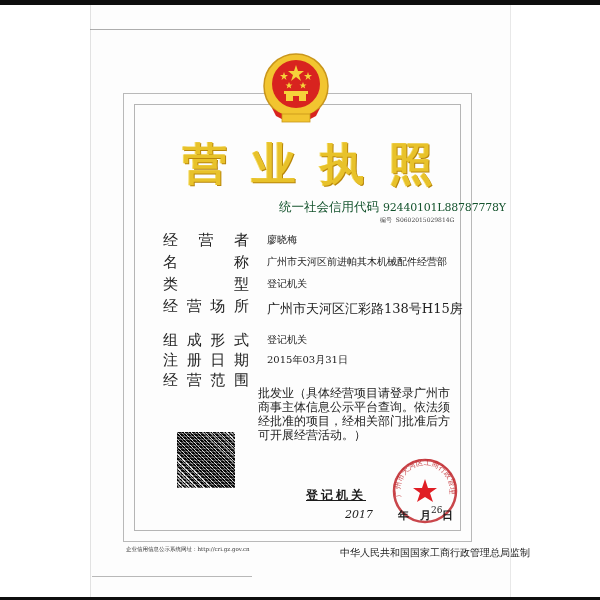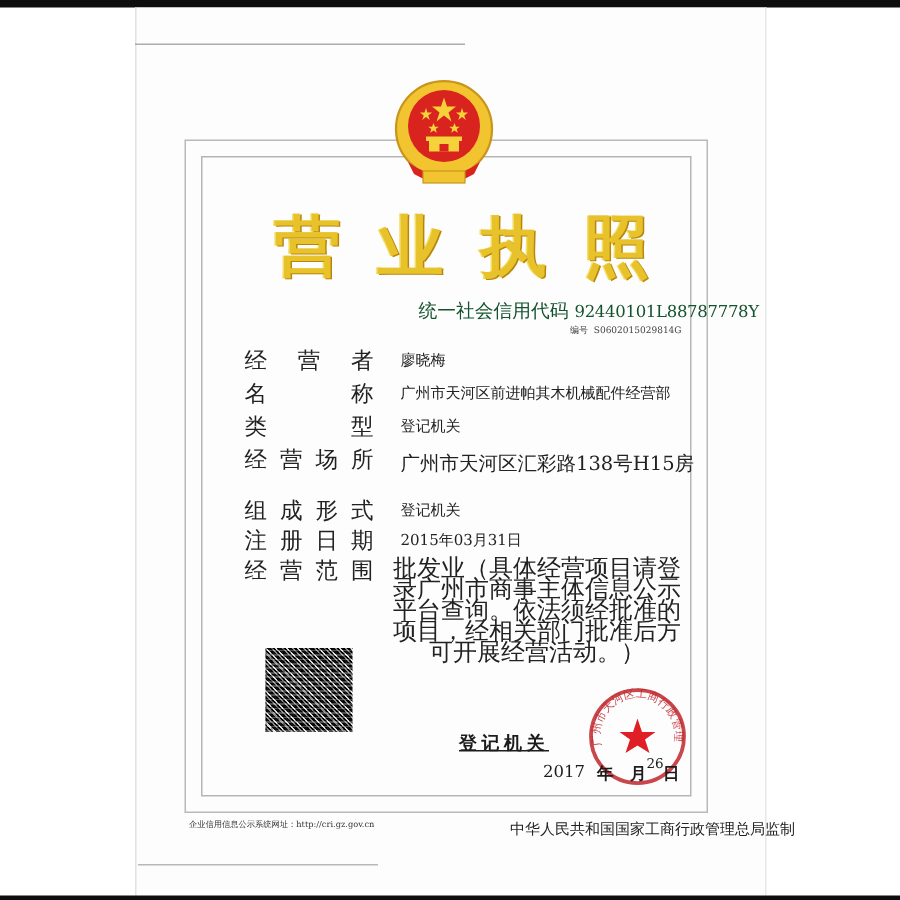--- a/index.html
+++ b/index.html
@@ -56,41 +56,41 @@
   .serial {
     position: absolute; left: 380px; top: 216px; white-space: nowrap;
     font-size: 6px; color: #444;
   }
   .field { position: absolute; left: 163px; white-space: nowrap; }
   .label {
     display: inline-block; width: 86px; font-size: 15px; color: #222;
     display: inline-flex; justify-content: space-between;
   }
   .value { position: absolute; left: 104px; font-size: 10px; color: #222; }
-  .scope-text { position: absolute; left: 95px; top: 2px; width: 200px; font-size: 16px; line-height: 14px; color: #222; white-space: normal; text-align: center; }
+  .scope-text { position: absolute; left: 95px; top: 16px; width: 200px; font-size: 12px; line-height: 14px; color: #222; white-space: normal; }
   .qr {
     position: absolute; left: 177px; top: 432px; width: 58px; height: 56px;
     background:
       repeating-linear-gradient(45deg, #222 0 2px, #888 2px 3px, #111 3px 4px, #ccc 4px 5px),
       repeating-linear-gradient(-30deg, rgba(255,255,255,.35) 0 1px, transparent 1px 3px);
     background-blend-mode: multiply;
     filter: contrast(1.2);
   }
   .qr::after {
     content: ""; position: absolute; inset: 0;
     background: repeating-linear-gradient(0deg, rgba(255,255,255,.25) 0 1px, transparent 1px 3px),
                 repeating-linear-gradient(90deg, rgba(0,0,0,.3) 0 1px, transparent 1px 4px);
   }
   .authority {
     position: absolute; left: 306px; top: 487px; font-size: 12px; font-weight: bold; letter-spacing: 3px;
     font-family: "DejaVu Sans", "Liberation Sans", sans-serif;
     text-decoration: underline;
   }
   .issue-date { position: absolute; left: 345px; top: 508px; font-size: 11px; white-space: nowrap; }
-  .issue-date .y { position: absolute; left: 17px; }
+  .issue-date .y { position: absolute; left: 0; font-style: italic; }
   .issue-date .nian { position: absolute; left: 53px; font-weight: bold; font-family: "DejaVu Sans", sans-serif;}
   .issue-date .m { position: absolute; left: 68px; font-size: 9px; top: -1px; }
   .issue-date .yue { position: absolute; left: 75px; font-weight: bold; font-family: "DejaVu Sans", sans-serif;}
   .issue-date .d { position: absolute; left: 86px; font-size: 9px; top: -3px; text-align: right; }
   .issue-date .ri { position: absolute; left: 97px; font-weight: bold; font-family: "DejaVu Sans", sans-serif;}
   .seal {
     position: absolute; left: 391px; top: 457px; width: 68px; height: 68px;
   }
   .footer-left { position: absolute; left: 126px; top: 546px; font-size: 5.5px; color: #333; white-space: nowrap; }
   .footer-right { position: absolute; left: 340px; top: 546px; font-size: 10px; color: #222; white-space: nowrap; }

